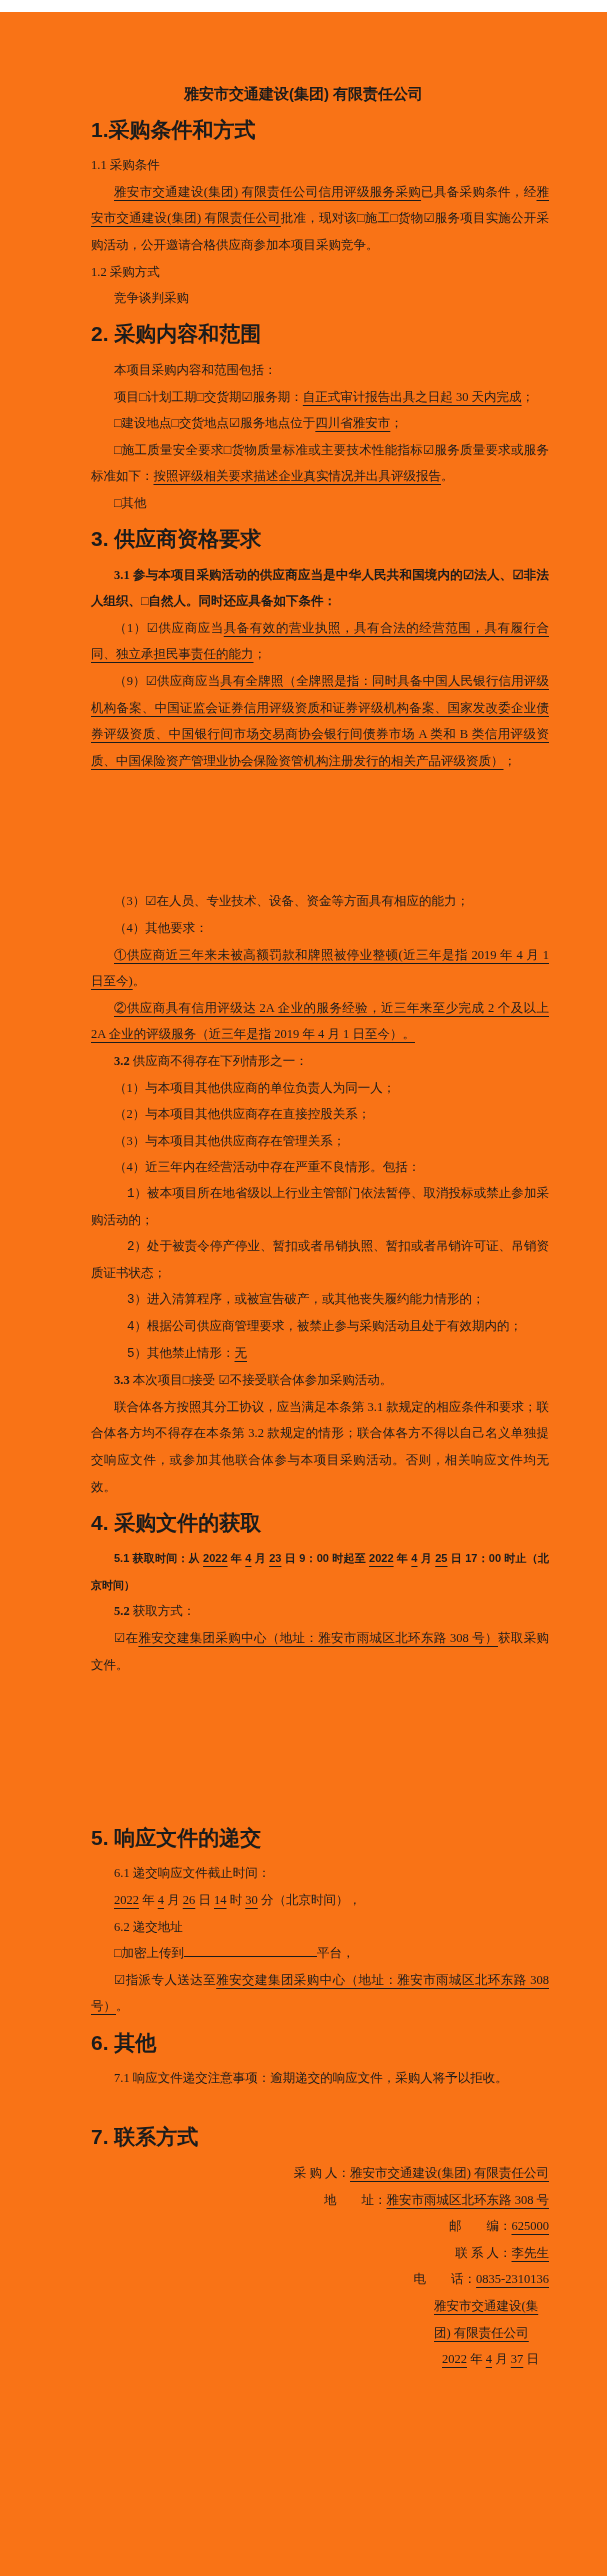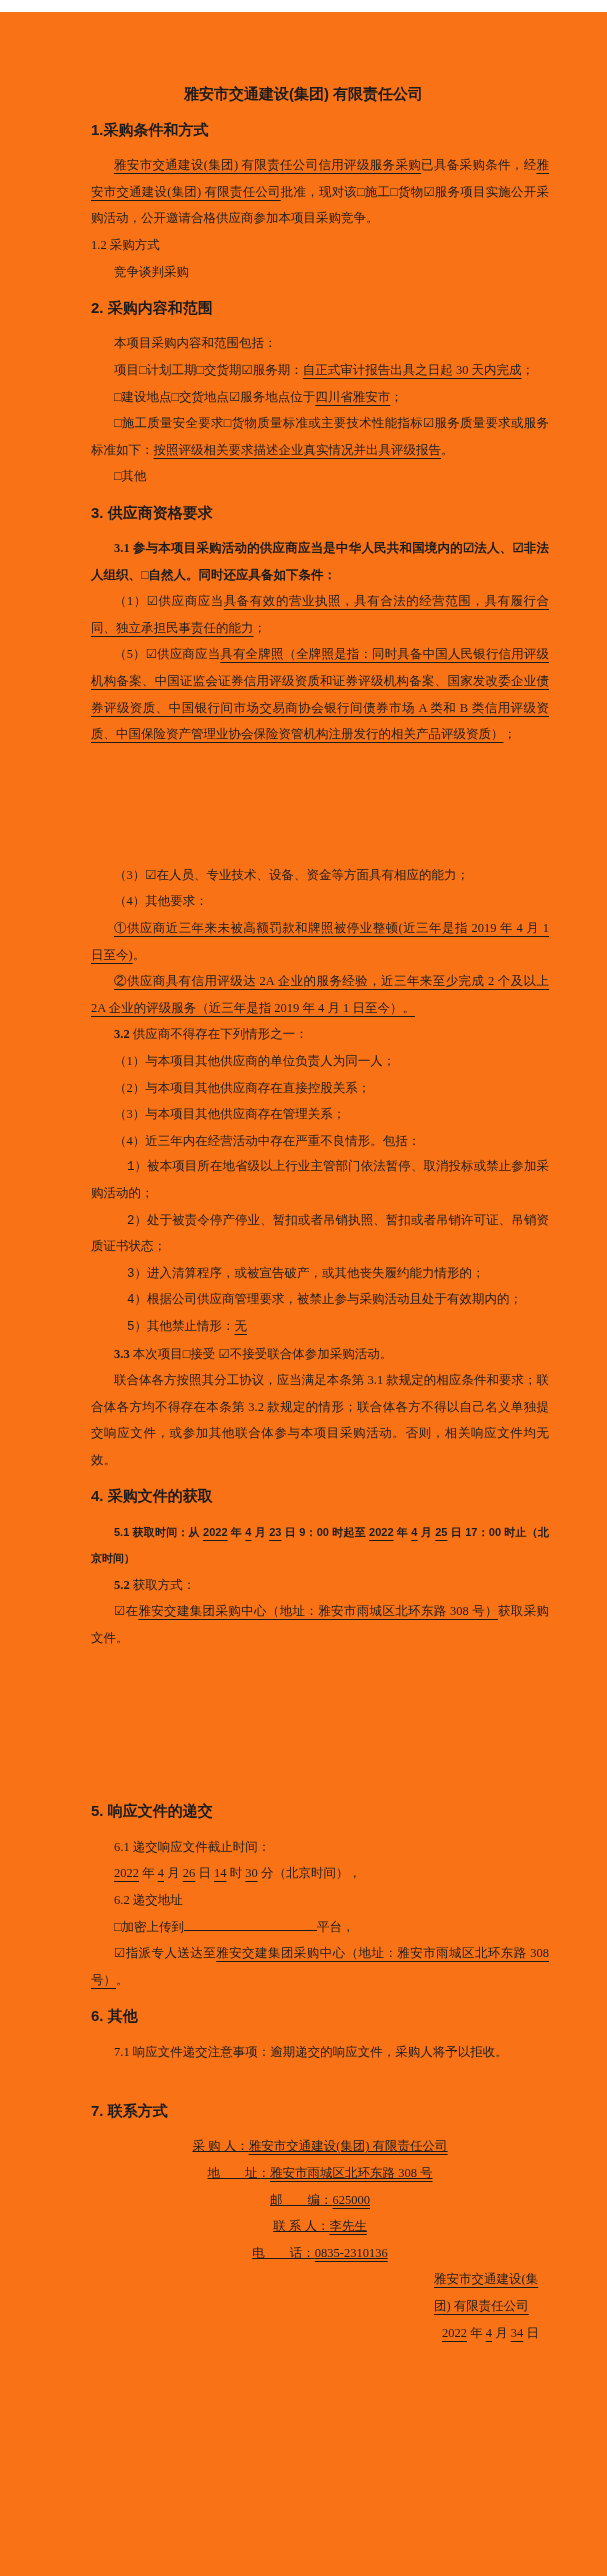--- a/index.html
+++ b/index.html
@@ -21,31 +21,31 @@
     font-family:"Liberation Sans","DejaVu Sans",sans-serif;
     font-weight:700;
     font-size:15px;
     line-height:27px;
     margin:0 0 0 -47px; 
     width:519px;
   }
   .sec-heading{
     font-family:"Liberation Sans","DejaVu Sans",sans-serif;
     font-weight:700;
-    font-size:15px;
+    font-size:21px;
     line-height:24px;
     margin:10.6px 0;
     text-indent:0;
   }
   p{margin:0;text-align:justify;}
   p.ind1{text-indent:23px;}
   p.ind2{text-indent:36px;font-family:Liberation Mono, monospace;}
   p.bold-serif{font-weight:700;}
   p.bold-sans{font-weight:700;font-family:"Liberation Sans","DejaVu Sans",sans-serif;font-size:11px;}
-  p.contact-line{text-align:center;text-decoration:underline;}
+  p.contact-line{text-align:right;}
   p.sign-line{margin-left:343px;text-align:left;}
   p.date-line{margin-left:351px;text-align:left;}
   .u{
     text-decoration:underline;
     text-underline-offset:3.8px;
     text-decoration-thickness:0.8px;
   }
   .b{font-weight:700;}
   .blank{
     display:inline-block;
@@ -55,33 +55,34 @@
   }
   .spacer{width:100%;}
 </style>
 </head>
 <body>
 
 <div id="page">
   <div class="doc-title">雅安市交通建设(集团) 有限责任公司</div>
   <main>
       <div class="sec-heading"><span>1.采购条件和方式</span></div>
+      <p class=""><span>1.1 采购条件</span></p>
       <p class="ind1"><span class="u">雅安市交通建设(集团) 有限责任公司信用评级服务采购</span><span>已具备采购条件，经</span><span class="u">雅安市交通建设(集团) 有限责任公司</span><span>批准，现对该□施工□货物☑服务项目实施公开采购活动，公开邀请合格供应商参加本项目采购竞争。</span></p>
       <p class=""><span>1.2 采购方式</span></p>
       <p class="ind1"><span>竞争谈判采购</span></p>
       <div class="sec-heading"><span>2. 采购内容和范围</span></div>
       <p class="ind1"><span>本项目采购内容和范围包括：</span></p>
       <p class="ind1"><span>项目□计划工期□交货期☑服务期：</span><span class="u">自正式审计报告出具之日起 30 天内完成</span><span>；</span></p>
       <p class="ind1"><span>□建设地点□交货地点☑服务地点位于</span><span class="u">四川省雅安市</span><span>；</span></p>
       <p class="ind1"><span>□施工质量安全要求□货物质量标准或主要技术性能指标☑服务质量要求或服务标准如下：</span><span class="u">按照评级相关要求描述企业真实情况并出具评级报告</span><span>。</span></p>
       <p class="ind1"><span>□其他</span></p>
       <div class="sec-heading"><span>3.  供应商资格要求</span></div>
       <p class="ind1 bold-serif"><span>3.1 参与本项目采购活动的供应商应当是中华人民共和国境内的☑法人、☑非法人组织、□自然人。同时还应具备如下条件：</span></p>
       <p class="ind1"><span>（1）☑供应商应当</span><span class="u">具备有效的营业执照，具有合法的经营范围，具有履行合同、独立承担民事责任的能力</span><span>；</span></p>
-      <p class="ind1"><span>（5）☑供应商应当</span><span class="u">具有全牌照（全牌照是指：同时具备中国人民银行信用评级机构备案、中国证监会证券信用评级资质和证券评级机构备案、国家发改委企业债券评级资质、中国银行间市场交易商协会银行间债券市场 A 类和 B 类信用评级资质、中国保险资产管理业协会保险资管机构注册发行的相关产品评级资质）</span><span>；</span></p>
+      <p class="ind1"><span>（9）☑供应商应当</span><span class="u">具有全牌照（全牌照是指：同时具备中国人民银行信用评级机构备案、中国证监会证券信用评级资质和证券评级机构备案、国家发改委企业债券评级资质、中国银行间市场交易商协会银行间债券市场 A 类和 B 类信用评级资质、中国保险资产管理业协会保险资管机构注册发行的相关产品评级资质）</span><span>；</span></p>
       <div class="spacer" style="height: 114px;"></div>
       <p class="ind1"><span>（3）☑在人员、专业技术、设备、资金等方面具有相应的能力；</span></p>
       <p class="ind1"><span>（4）其他要求：</span></p>
       <p class="ind1"><span class="u">①供应商近三年来未被高额罚款和牌照被停业整顿(近三年是指 2019 年 4 月 1 日至今)</span><span>。</span></p>
       <p class="ind1"><span class="u">②供应商具有信用评级达 2A 企业的服务经验，近三年来至少完成 2 个及以上 2A 企业的评级服务（近三年是指 2019 年 4 月 1 日至今）。</span></p>
       <p class="ind1"><span class="b">3.2</span><span> 供应商不得存在下列情形之一：</span></p>
       <p class="ind1"><span>（1）与本项目其他供应商的单位负责人为同一人；</span></p>
       <p class="ind1"><span>（2）与本项目其他供应商存在直接控股关系；</span></p>
       <p class="ind1"><span>（3）与本项目其他供应商存在管理关系；</span></p>
       <p class="ind1"><span>（4）近三年内在经营活动中存在严重不良情形。包括：</span></p>
@@ -106,16 +107,16 @@
       <div class="sec-heading"><span>6. 其他</span></div>
       <p class="ind1"><span>7.1 响应文件递交注意事项：逾期递交的响应文件，采购人将予以拒收。</span></p>
       <div class="spacer" style="height: 23px;"></div>
       <div class="sec-heading"><span>7. 联系方式</span></div>
       <p class="contact-line "><span>采 购 人：</span><span class="u">雅安市交通建设(集团) 有限责任公司</span></p>
       <p class="contact-line "><span>地　　址：</span><span class="u">雅安市雨城区北环东路 308 号</span></p>
       <p class="contact-line "><span>邮　　编：</span><span class="u">625000</span></p>
       <p class="contact-line "><span>联 系 人：</span><span class="u">李先生</span></p>
       <p class="contact-line "><span>电　　话：</span><span class="u">0835-2310136</span></p>
       <p class="sign-line "><span class="u">雅安市交通建设(集团) 有限责任公司</span></p>
-      <p class="date-line "><span class="u">2022</span><span> 年 </span><span class="u">4</span><span> 月 </span><span class="u">34</span><span> 日</span></p>
+      <p class="date-line "><span class="u">2022</span><span> 年 </span><span class="u">4</span><span> 月 </span><span class="u">37</span><span> 日</span></p>
     </main>
 </div>
 
 
 </body></html>

